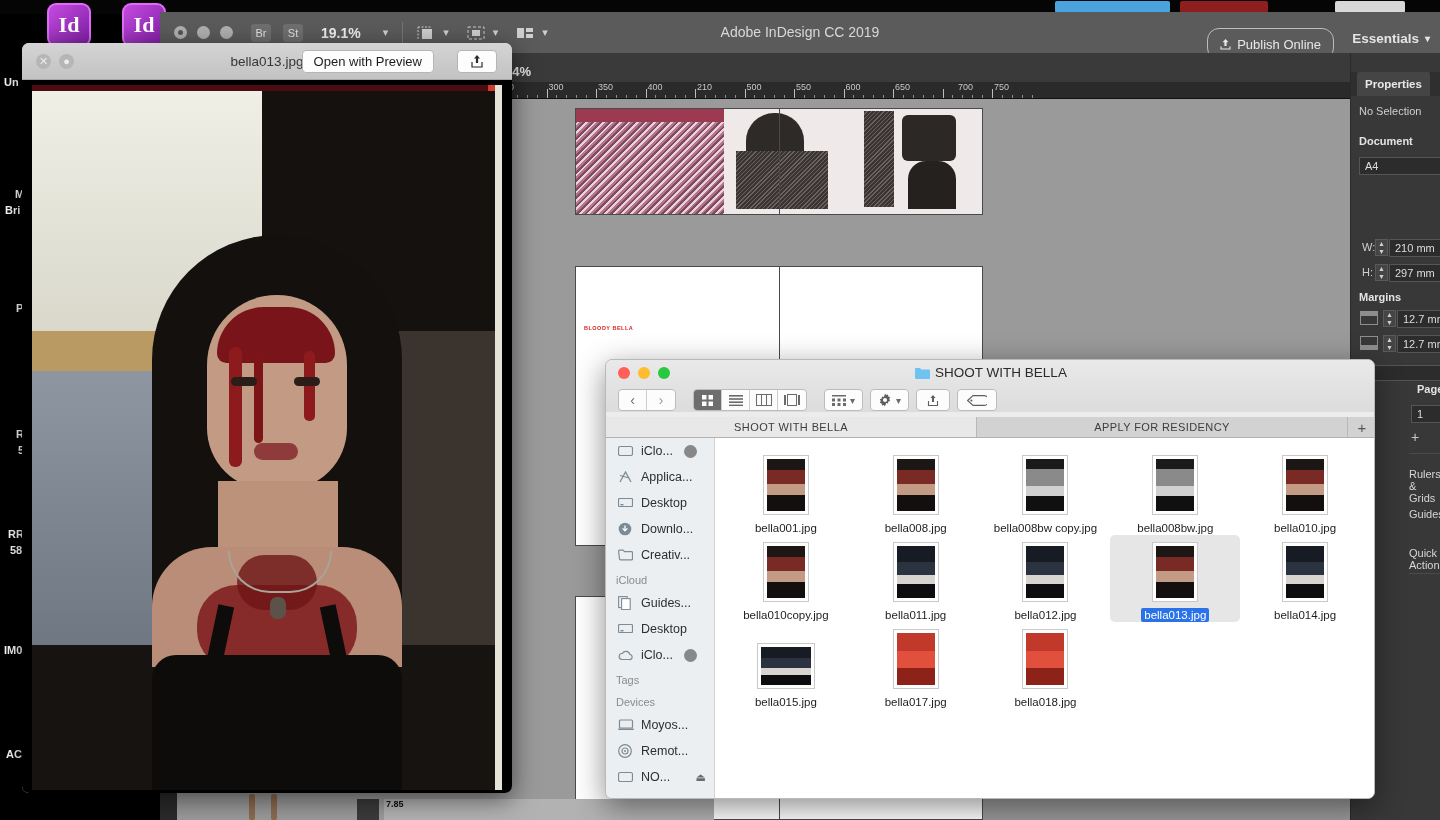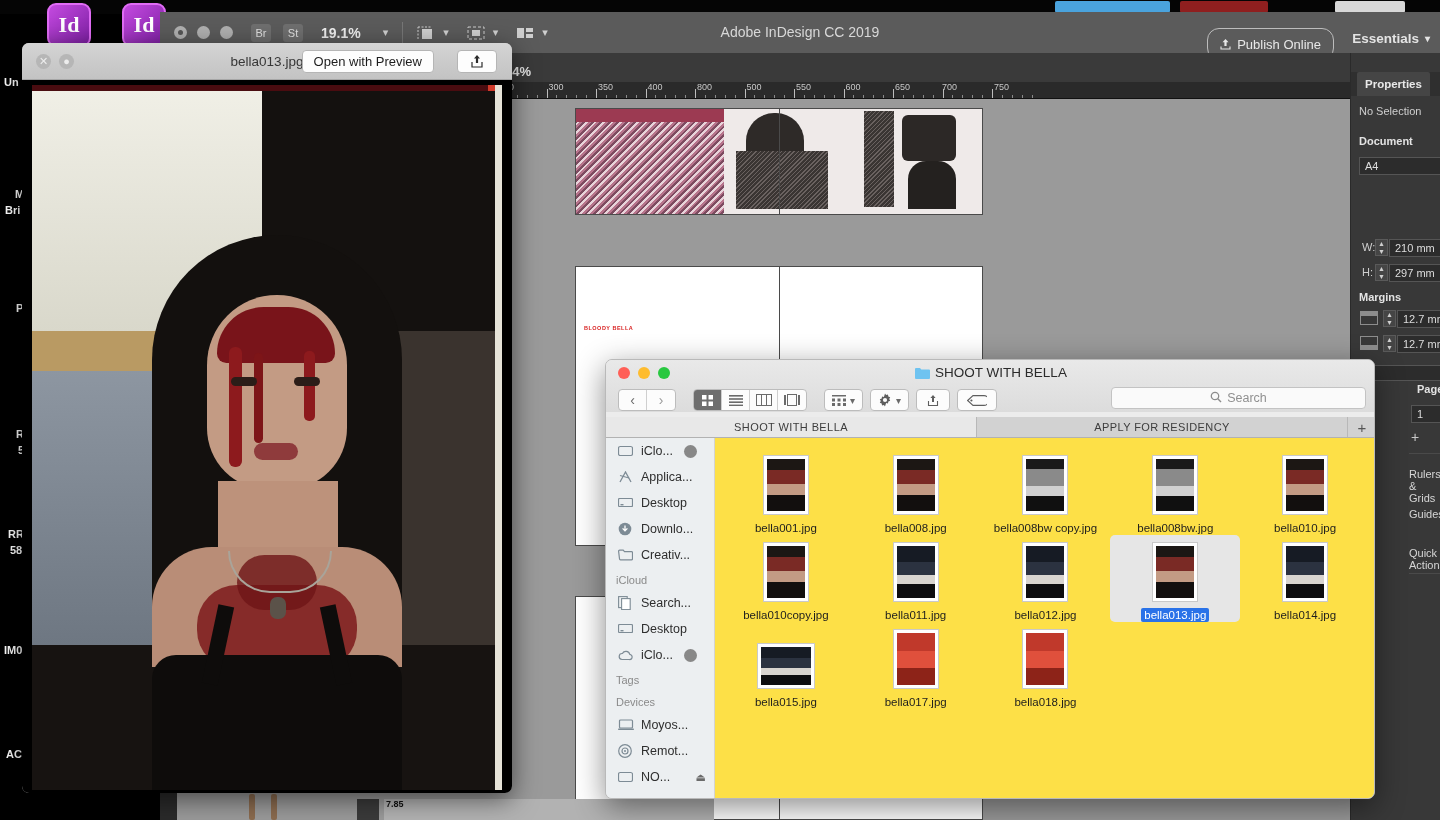--- a/index.html
+++ b/index.html
@@ -123,21 +123,21 @@
   .fw-tabs { position:absolute; left:0; top:57px; width:770px; height:21px;
      background:#d2d2d2; display:flex; border-bottom:1px solid #b2b2b2; }
   .fw-tab { flex:1; text-align:center; font-size:11px; color:#3d3d3d; line-height:21px;
      letter-spacing:.4px; border-right:1px solid #b8b8b8; }
   .fw-tab.active { background:#e8e8e8; }
   .fw-tabplus { width:28px; text-align:center; line-height:21px; color:#555; font-size:15px; }
   .fw-side { position:absolute; left:0; top:78px; width:108px; height:362px; background:#eceff1; }
   .sb-row { height:26px; display:flex; align-items:center; gap:7px; padding-left:12px;
      font-size:12.5px; color:#2e2e2e; }
   .sb-head { font-size:11px; color:#8a8a8a; padding-left:10px; height:22px; line-height:24px; }
-  .fw-main { position:absolute; left:108px; top:78px; width:662px; height:362px; background:#fde047;
+  .fw-main { position:absolute; left:108px; top:78px; width:662px; height:362px; background:#ffffff;
      border-left:1px solid #d3d3d3; }
   .grid { display:grid; grid-template-columns:repeat(5,1fr); padding:10px 6px 0 6px; }
   .cell { display:flex; flex-direction:column; align-items:center; padding-top:8px; }
   .thumb { width:44px; height:58px; background:#111; border:3px solid #fff;
      box-shadow:0 0 0 1px #c9c9c9; overflow:hidden; position:relative; }
   .thumb.wide { width:56px; height:44px; margin-top:14px; }
   .fname { font-size:11.5px; color:#1d1d1d; margin-top:7px; text-align:center; line-height:14px; max-width:110px;}
   .fname.sel { background:#2a72e8; color:#fff; border-radius:2px; padding:0 3px; }
   .cell.sel-bg { background:#e6e6e6; border-radius:5px; }
 
@@ -270,21 +270,21 @@
         <div class="rtick" style="left: 455.8px; height: 3px;"></div>
         <div class="rtick" style="left: 465.7px; height: 3px;"></div>
         <div class="rtick" style="left: 475.6px; height: 3px;"></div>
         <div class="rtick major" style="left: 485.5px;"></div>
         <div class="rlabel" style="left: 487.5px;">400</div>
         <div class="rtick" style="left: 495.4px; height: 3px;"></div>
         <div class="rtick" style="left: 505.3px; height: 3px;"></div>
         <div class="rtick" style="left: 515.2px; height: 3px;"></div>
         <div class="rtick" style="left: 525.1px; height: 3px;"></div>
         <div class="rtick major" style="left: 535px;"></div>
-        <div class="rlabel" style="left: 537px;">800</div>
+        <div class="rlabel" style="left: 537px;">210</div>
         <div class="rtick" style="left: 544.9px; height: 3px;"></div>
         <div class="rtick" style="left: 554.8px; height: 3px;"></div>
         <div class="rtick" style="left: 564.7px; height: 3px;"></div>
         <div class="rtick" style="left: 574.6px; height: 3px;"></div>
         <div class="rtick major" style="left: 584.5px;"></div>
         <div class="rlabel" style="left: 586.5px;">500</div>
         <div class="rtick" style="left: 594.4px; height: 3px;"></div>
         <div class="rtick" style="left: 604.3px; height: 3px;"></div>
         <div class="rtick" style="left: 614.2px; height: 3px;"></div>
         <div class="rtick" style="left: 624.1px; height: 3px;"></div>
@@ -300,21 +300,21 @@
         <div class="rtick" style="left: 703.3px; height: 3px;"></div>
         <div class="rtick" style="left: 713.2px; height: 3px;"></div>
         <div class="rtick" style="left: 723.1px; height: 3px;"></div>
         <div class="rtick major" style="left: 733px;"></div>
         <div class="rlabel" style="left: 735px;">650</div>
         <div class="rtick" style="left: 742.9px; height: 3px;"></div>
         <div class="rtick" style="left: 752.8px; height: 3px;"></div>
         <div class="rtick" style="left: 762.7px; height: 3px;"></div>
         <div class="rtick" style="left: 772.6px; height: 3px;"></div>
         <div class="rtick major" style="left: 782.5px;"></div>
-        <div class="rlabel" style="left: 782px;">700</div>
+        <div class="rlabel" style="left: 798px;">700</div>
         <div class="rtick" style="left: 792.4px; height: 3px;"></div>
         <div class="rtick" style="left: 802.3px; height: 3px;"></div>
         <div class="rtick" style="left: 812.2px; height: 3px;"></div>
         <div class="rtick" style="left: 822.1px; height: 3px;"></div>
         <div class="rtick major" style="left: 832px;"></div>
         <div class="rlabel" style="left: 834px;">750</div>
         <div class="rtick" style="left: 841.9px; height: 3px;"></div>
         <div class="rtick" style="left: 851.8px; height: 3px;"></div>
         <div class="rtick" style="left: 861.7px; height: 3px;"></div>
         <div class="rtick" style="left: 871.6px; height: 3px;"></div>
@@ -561,29 +561,20 @@
             </svg>
         </div>
         <div class="tbtn" style="width:40px;">
           <svg width="20" height="11" viewBox="0 0 20 11">
               <path d="M6 0.6h11a2.4 2.4 0 0 1 0 9.8H6L0.6 5.5Z" fill="none" stroke="#5e5e5e" stroke-width="1.1"></path>
               <circle cx="4.4" cy="5.5" r="1.1" fill="#5e5e5e"></circle>
             </svg>
         </div>
       </div>
 
-      <div class="fw-search">
-        <span>
-          <svg width="12" height="12" viewBox="0 0 12 12">
-              <circle cx="5" cy="5" r="3.7" fill="none" stroke="#8d8d8d" stroke-width="1.3"></circle>
-              <line x1="7.8" y1="7.8" x2="11" y2="11" stroke="#8d8d8d" stroke-width="1.4"></line>
-            </svg>
-        </span>
-        <span>Search</span>
-      </div>
     </div>
 
     <div class="fw-tabs" id="fwTabs">
         <div class="fw-tab active">SHOOT WITH BELLA</div>
         <div class="fw-tab">APPLY FOR RESIDENCY</div>
         <div class="fw-tabplus">+</div>
       </div>
 
     <div class="fw-side" id="fwSide">
         <div class="sb-row">
@@ -631,21 +622,21 @@
           <span>Creativ...</span>
         </div>
         <div class="sb-head">iCloud</div>
         <div class="sb-row">
           <span style="display: flex; width: 16px;">
             <svg width="14" height="14" viewBox="0 0 14 14">
               <rect x="0.6" y="0.6" width="8.6" height="11" fill="none" stroke="#7d8b95" stroke-width="1.1"></rect>
               <rect x="3.6" y="2.6" width="8.6" height="11" fill="#fff" stroke="#7d8b95" stroke-width="1.1"></rect>
             </svg>
           </span>
-          <span>Search...</span>
+          <span>Guides...</span>
         </div>
         <div class="sb-row">
           <span style="display: flex; width: 16px;">
             <svg width="15" height="12" viewBox="0 0 15 12">
               <rect x="0.5" y="1.5" width="14" height="8" rx="1" fill="none" stroke="#7d8b95" stroke-width="1.2"></rect>
               <rect x="2.5" y="7" width="3" height="1.4" fill="#7d8b95"></rect>
             </svg>
           </span>
           <span>Desktop</span>
         </div>

